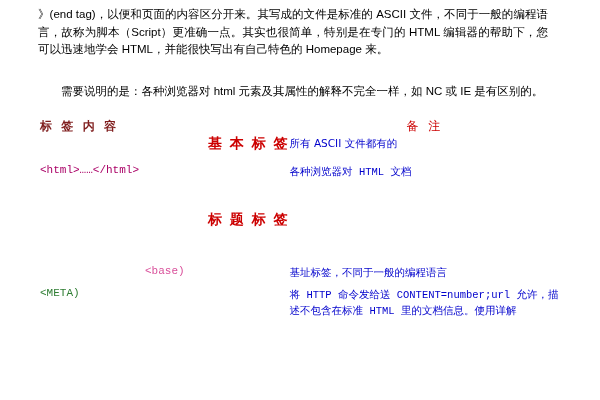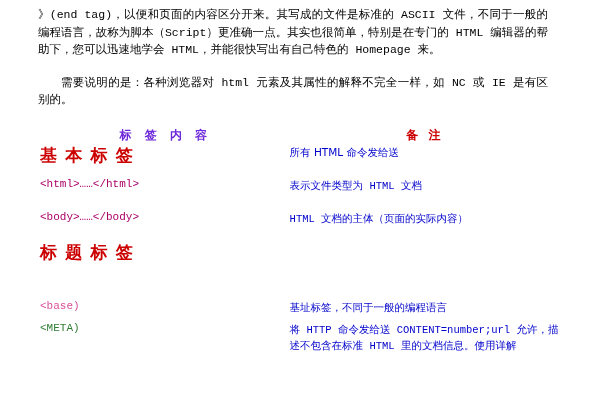--- a/index.html
+++ b/index.html
@@ -17,31 +17,31 @@
   .page {
     position: relative;
     width: 600px;
     height: 400px;
     background: #ffffff;
     padding: 0;
     box-sizing: border-box;
   }
   .intro {
     padding: 6px 52px 0 38px;
-    font-family: Liberation Mono, monospace;
+    font-family: Liberation Sans, sans-serif;
     font-size: 11.5px;
     line-height: 17.5px;
     color: #000000;
     text-align: justify;
   }
   .intro p {
     margin: 0 0 0 0;
   }
   .intro p.second {
-    margin-top: 15px;
+    margin-top: 24px;
     text-indent: 2em;
   }
   .table-wrap {
     margin-top: 18px;
     padding: 0 40px 0 40px;
   }
   table.html-tags {
     width: 100%;
     border-collapse: collapse;
     table-layout: fixed;
@@ -53,54 +53,55 @@
   .col-left {
     width: 48%;
   }
   .col-right {
     width: 52%;
   }
   .hdr-row td {
     padding-bottom: 9px;
   }
   .hdr-left {
-    text-align: center;
-    color: #6d28d9;
-    font-family: Liberation Mono, monospace;
+    color: #7f1d1d;
+    font-family: Liberation Sans, sans-serif;
     font-weight: bold;
     font-size: 12px;
     letter-spacing: 3px;
     padding-left: 10px;
   }
   .hdr-right {
     text-align: center;
     color: #cc0000;
     font-family: "DejaVu Sans", sans-serif;
-    font-weight: bold;
+    font-weight: normal;
     font-size: 12px;
     letter-spacing: 3px;
     padding-right: 60px;
   }
   .sect-label {
     color: #cc0000;
-    font-family: Liberation Serif, serif;
+    font-family: Liberation Sans, sans-serif;
     font-weight: bold;
-    font-size: 17px;
+    font-size: 14px;
     letter-spacing: 2px;
     padding-left: 10px;
+    text-align: right;
   }
   .tag-cell {
     font-family: "Liberation Mono", monospace;
     font-size: 11px;
     color: #aa0066;
     padding-left: 22px;
     letter-spacing: 0px;
   }
   .tag-cell.pink {
     color: #d94f9a;
+    text-align: center;
   }
   .tag-cell.green {
     color: #2e7d32;
   }
   .note-cell {
     font-family: "DejaVu Sans", sans-serif;
     font-size: 10.5px;
     color: #0000cc;
     line-height: 16px;
     padding-right: 12px;
@@ -136,42 +137,38 @@
         <col class="col-right">
       </colgroup>
       <tbody>
         <tr class="hdr-row">
           <td class="hdr-left">标 签  内 容</td>
           <td class="hdr-right">备 注</td>
         </tr>
 
         <tr>
           <td class="sect-label">基 本 标 签</td>
-          <td class="note-cell">所有 HTML 命令发给送</td>
+          <td class="note-cell">所有 ASCII 文件都有的</td>
         </tr>
         <tr class="row-space">
             <td></td>
             <td></td>
           </tr>
         <tr>
           <td class="tag-cell cell-pad">&lt;html&gt;……&lt;/html&gt;</td>
-          <td class="note-cell cell-pad">表示文件类型为 HTML 文档</td>
+          <td class="note-cell cell-pad">各种浏览器对 HTML 文档</td>
         </tr>
         <tr class="row-space">
             <td></td>
             <td></td>
           </tr>
         <tr class="row-space-sm">
             <td></td>
             <td></td>
           </tr>
-        <tr>
-          <td class="tag-cell cell-pad">&lt;body&gt;……&lt;/body&gt;</td>
-          <td class="note-cell cell-pad">HTML 文档的主体（页面的实际内容）</td>
-        </tr>
         <tr class="row-space-lg">
             <td></td>
             <td></td>
           </tr>
 
         <tr>
           <td class="sect-label">标 题 标 签</td>
           <td class="note-cell"></td>
         </tr>
         <tr class="row-space">

